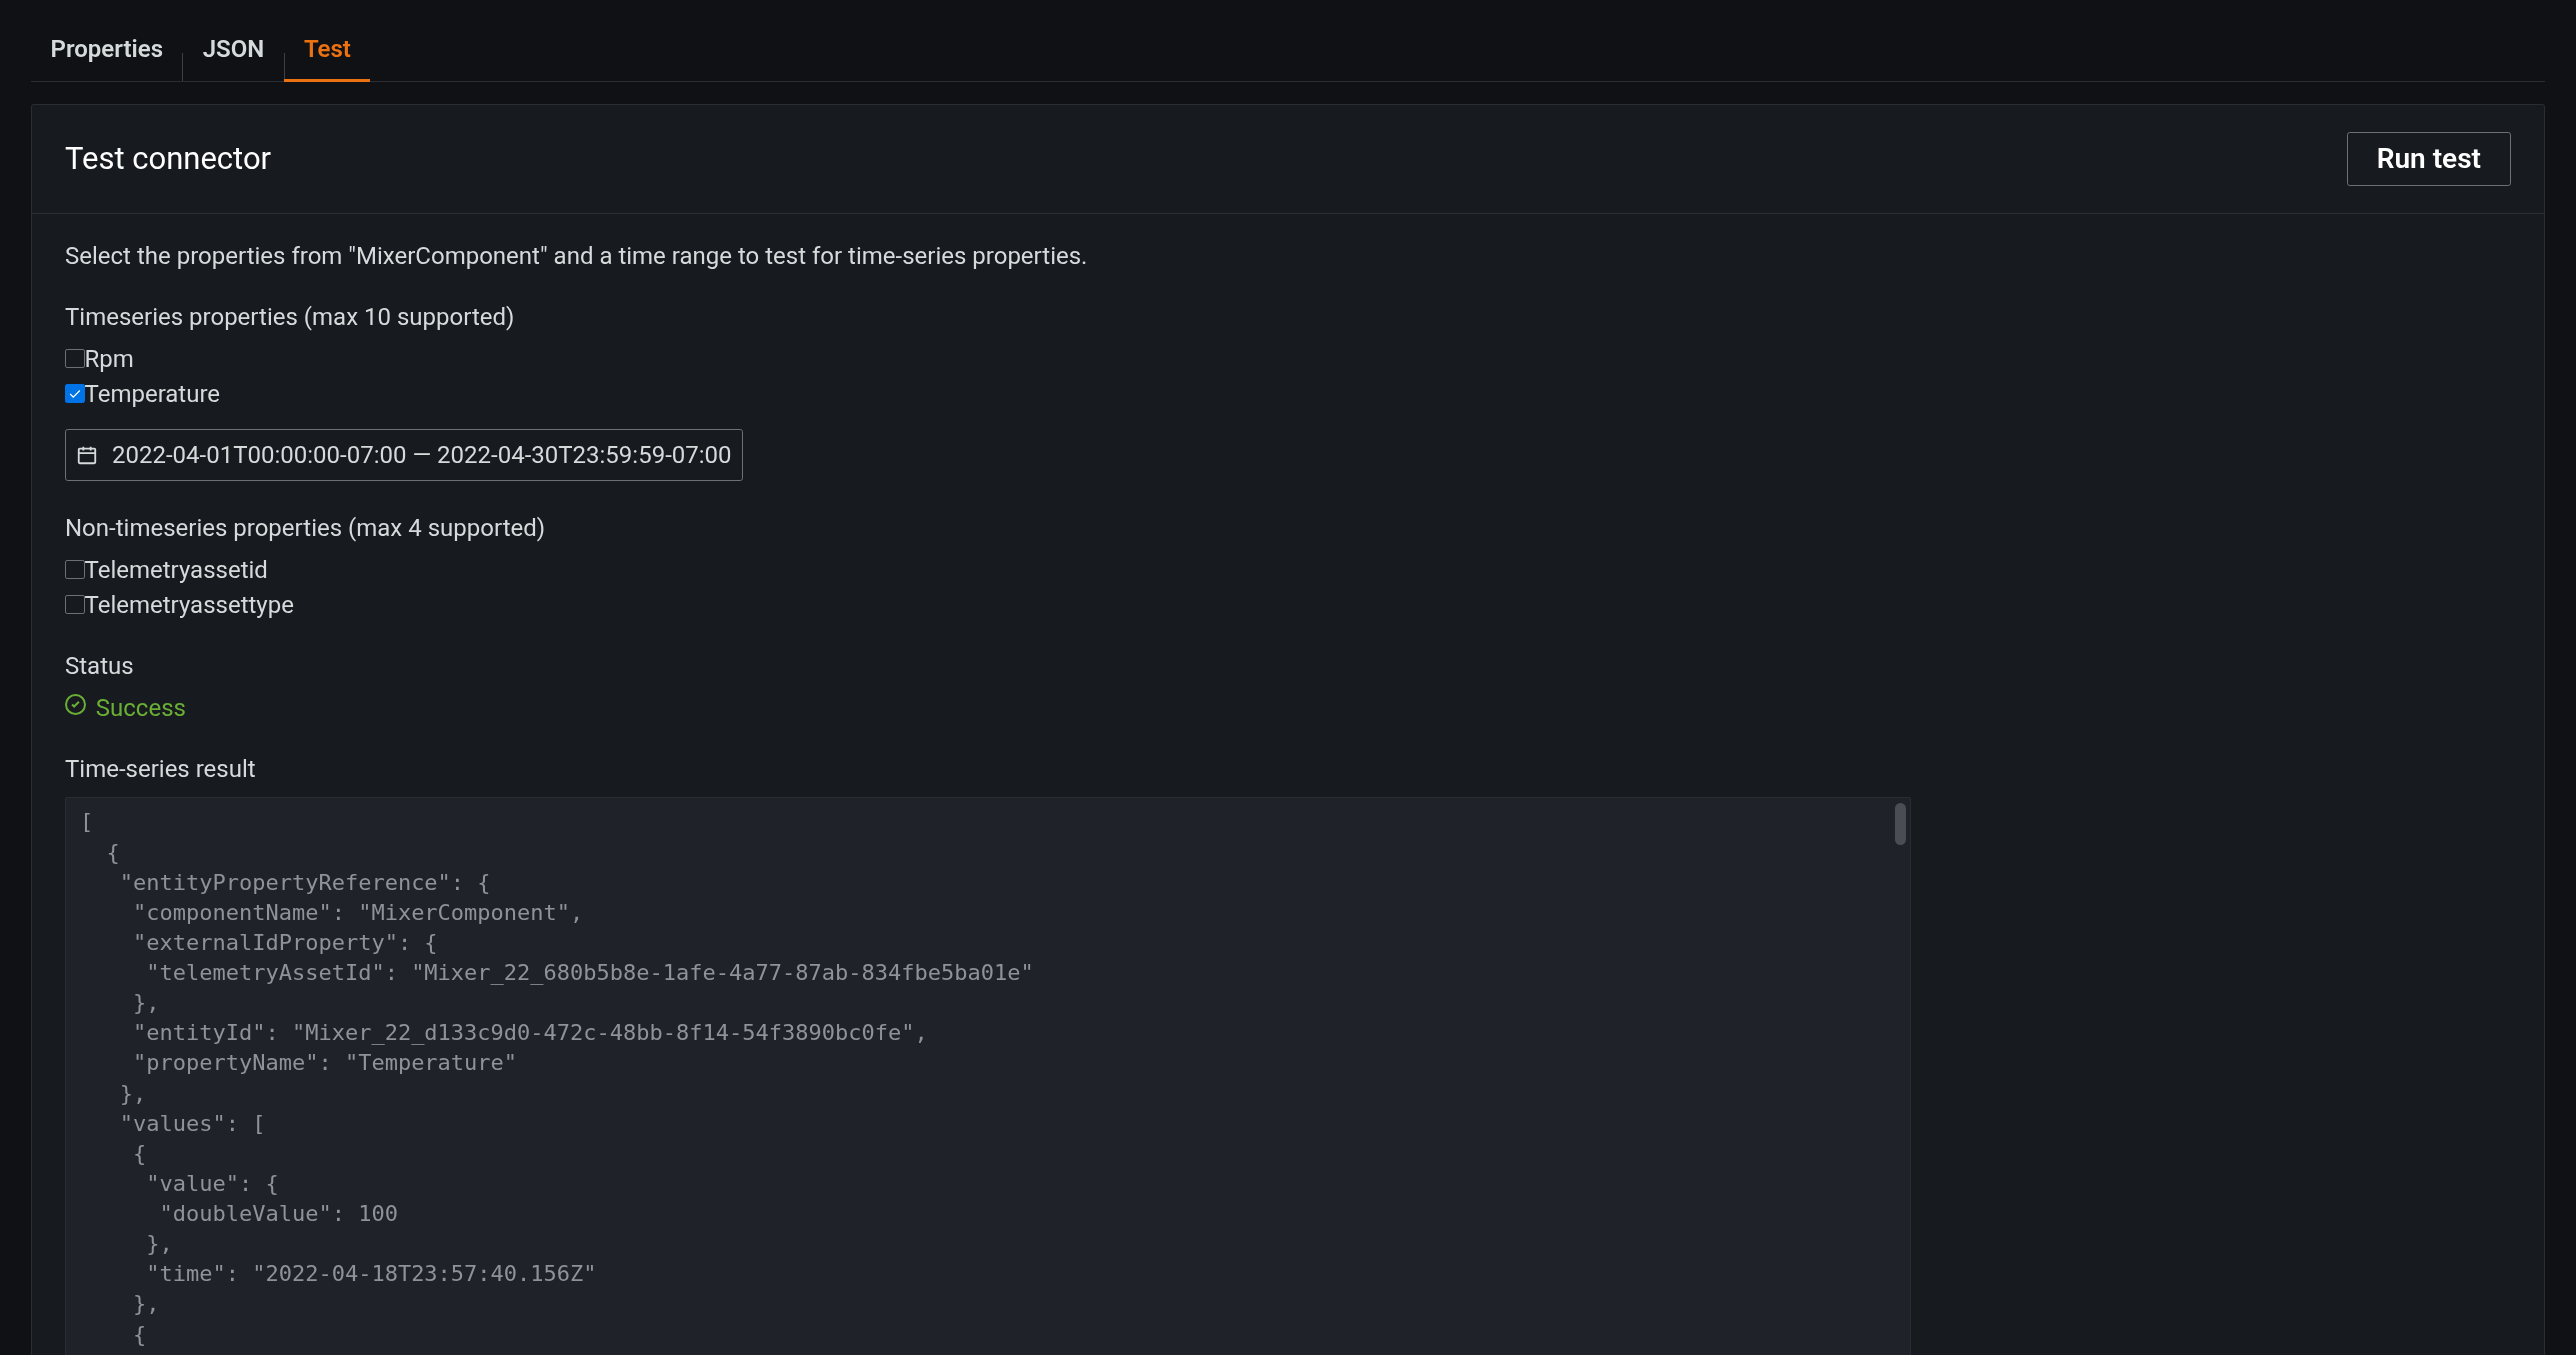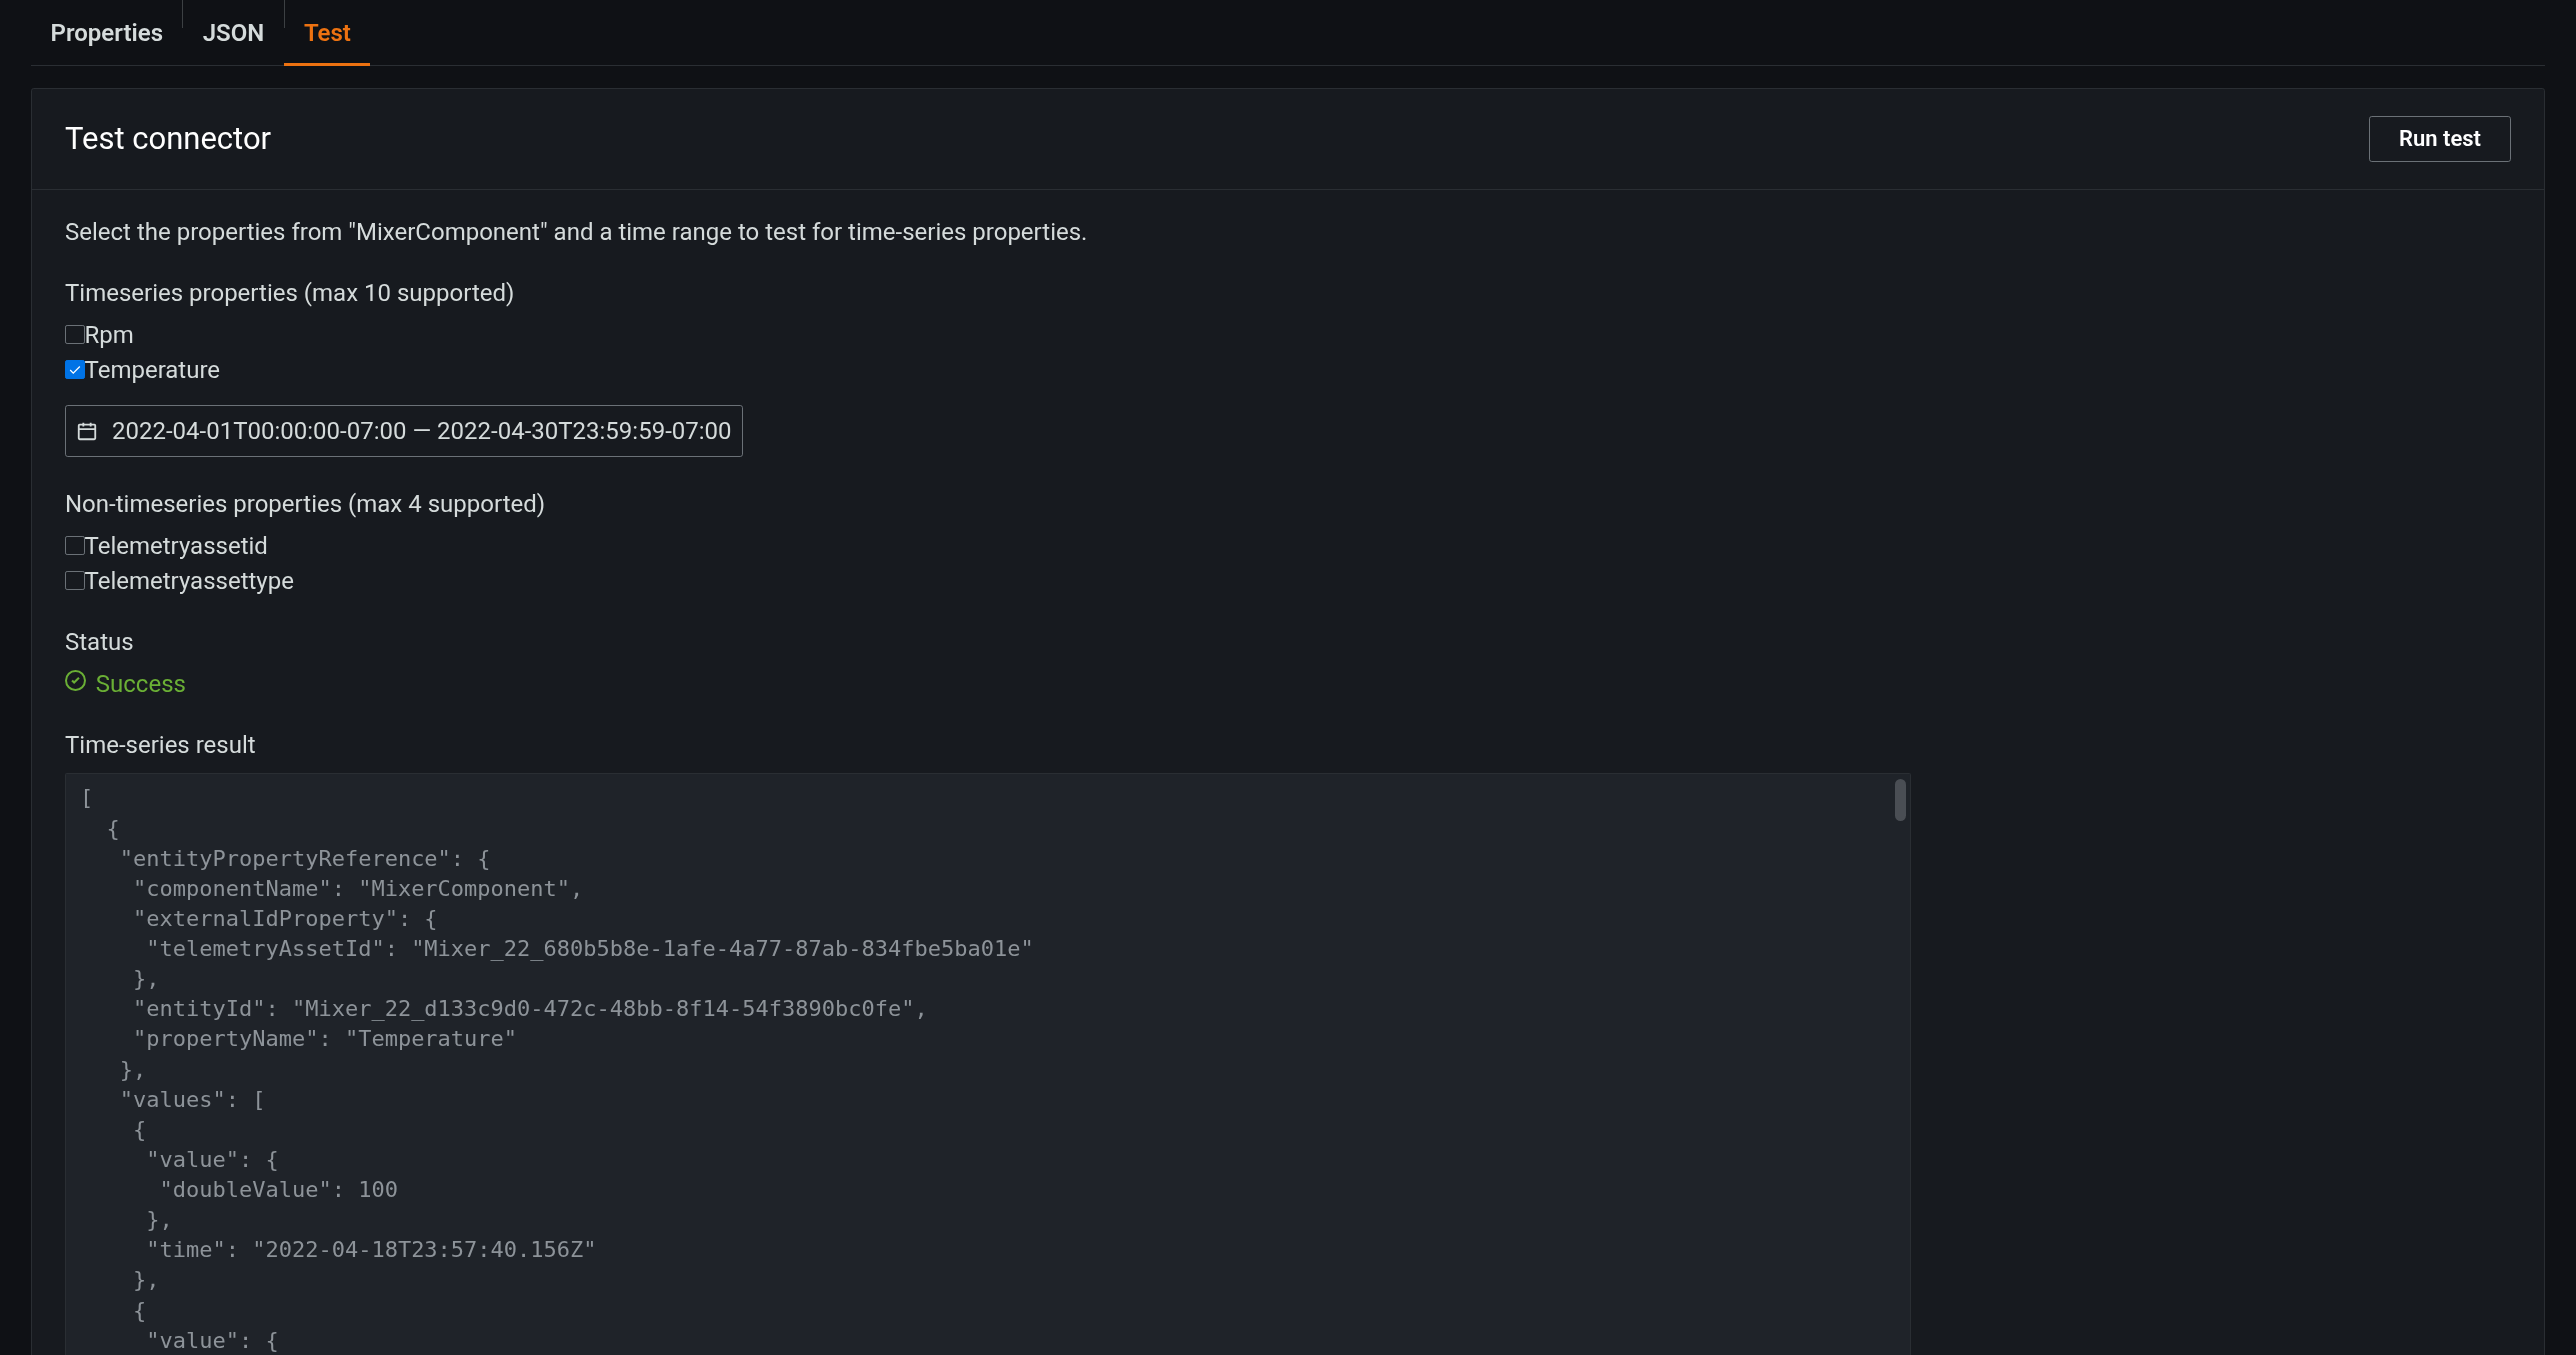--- a/index.html
+++ b/index.html
@@ -1,26 +1,26 @@
 <!DOCTYPE html>
 <html style="font-size:11px"><head>
 <meta charset="utf-8">
 <style>
 * { margin:0; padding:0; box-sizing:border-box; font-family:-apple-system,BlinkMacSystemFont,"Segoe UI",Roboto,Helvetica,Arial,sans-serif; }
 html,body { width:100%; height:100%; background:#0f1115; color:#d5dbdb; }
 .page { padding:0 31px 28px 31px; }
-.tabs { display:flex; align-items:flex-start; height:66px; border-bottom:0.7px solid #2a2e33; }
+.tabs { display:flex; align-items:flex-end; height:66px; border-bottom:0.7px solid #2a2e33;margin-top:16px; }
 .tab { padding:0 19.5px; height:100%; display:flex; align-items:center; font-size:24px; font-weight:600; color:#d5dbdb; cursor:pointer; position:relative; }
 .tab.active { color:#ec7211; }
 .tab.active::after { content:""; position:absolute; left:0; right:0; bottom:-0.7px; height:2.8px; background:#ec7211; }
 .tab-sep { width:0.7px; height:28px; background:#3c4043; }
 .panel { background:#171a1f; border:0.7px solid #2a2e33; border-radius:2.8px; margin-top:22px; }
 .panel-header { display:flex; align-items:center; justify-content:space-between; padding:26.5px 33px; border-bottom:0.7px solid #2a2e33; }
 .panel-title { font-size:31px; font-weight:400; color:#fff; }
-.btn { background:transparent; border:0.7px solid #6b7177; color:#fff; font-size:22px; font-weight:600; padding:9.8px 29px; border-radius:2.8px; cursor:pointer; }
+.btn { background:transparent; border:0.7px solid #6b7177; color:#fff; font-size:28px; font-weight:600; padding:9.8px 29px; border-radius:2.8px; cursor:pointer; }
 .panel-body { padding:28px 33px; }
 .desc { font-size:24px; color:#d5dbdb; margin-bottom:33px; }
 .section-label { font-size:24px; color:#d5dbdb; margin-bottom:14px; }
 .chk-row { display:flex; align-items:center; font-size:24px; color:#d5dbdb; margin-bottom:7px; }
 .chk { width:19.5px; height:19.5px; border:1.4px solid #6b7177; border-radius:2.1px; display:inline-flex; align-items:center; justify-content:center; background:transparent; cursor:pointer; flex-shrink:0; }
 .chk.checked { background:#0073e6; border-color:#0073e6; }
 .chk.checked svg { width:14px; height:14px; fill:#fff; }
 .date-input { margin-top:21px; display:flex; align-items:center; gap:14px; border:0.7px solid #6b7177; border-radius:2.8px; padding:11px 10px; width:fit-content; cursor:pointer; }
 .date-input .cal-icon { width:22px; height:22px; }
 .date-input span { font-size:24px; color:#d5dbdb; }

